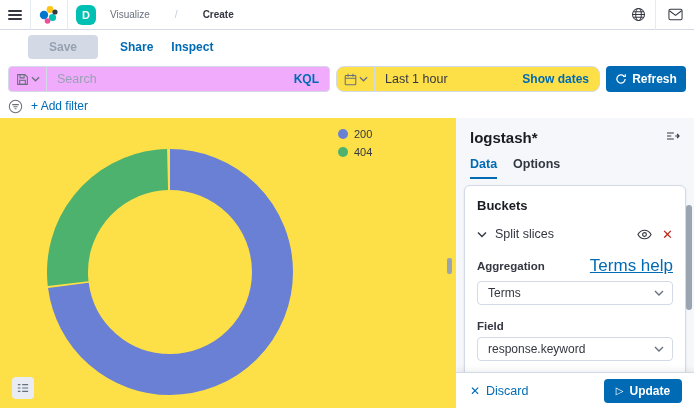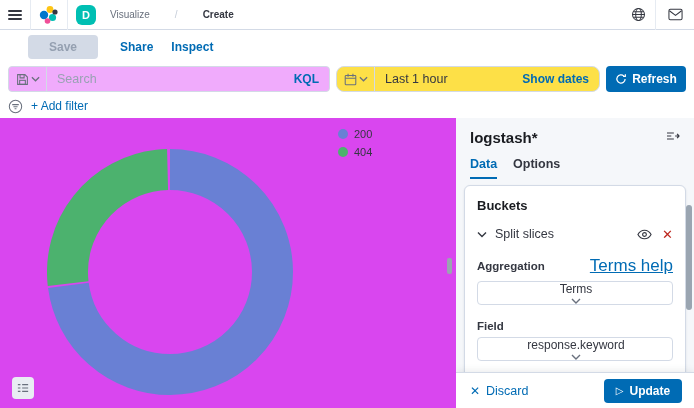--- a/index.html
+++ b/index.html
@@ -44,21 +44,21 @@
   .show-dates { color:#006BB4; font-size:12px; font-weight:600; padding:0 10px; cursor:pointer; }
   .refresh-btn { width:80px; height:26px; background:#006BB4; border:none; border-radius:4px; color:#fff;
     font-size:12px; font-weight:600; display:flex; align-items:center; justify-content:center; gap:5px; cursor:pointer; font-family:inherit; }
 
   
   .filter-row { height:24px; display:flex; align-items:center; padding-left:8px; gap:8px; }
   .add-filter { color:#006BB4; font-size:12px; cursor:pointer; }
 
   
   .main { position:absolute; top:118px; left:0; right:0; bottom:0; display:flex; }
-  .chart-area { position:relative; width:456px; height:100%; background:#d946ef;padding-left:39px; }
+  .chart-area { position:relative; width:456px; height:100%; background:#fde047;padding-left:39px; }
   .donut-wrap { position:absolute; left:47px; top:31px; width:246px; height:246px; }
   .legend { position:absolute; left:338px; top:10px; display:flex; flex-direction:column; gap:6px; }
   .legend-item { display:flex; align-items:center; gap:6px; cursor:pointer; }
   .legend-dot { width:10px; height:10px; border-radius:50%; }
   .legend-label { font-size:11px; color:#343741; }
   .legend-toggle { position:absolute; left:12px; bottom:9px; width:22px; height:22px; border-radius:4px;
     background:#E9EDF3; border:none; display:flex; align-items:center; justify-content:center; cursor:pointer; }
   .resizer { position:absolute; right:4px; top:140px; width:5px; height:16px; border-radius:2px; background:#9AA5B1; cursor:col-resize; }
 
   
@@ -74,21 +74,21 @@
     padding:12px; height:220px; box-shadow:0 1px 2px rgba(152,162,179,0.3); }
   .card-title { font-size:13px; font-weight:700; color:#1A1C21; }
   .accordion-row { margin-top:14px; display:flex; align-items:center; }
   .accordion-label { font-size:12.5px; color:#343741; margin-left:8px; cursor:pointer; }
   .accordion-actions { margin-left:auto; display:flex; align-items:center; gap:10px; }
   .remove-x { color:#BD271E; font-size:13px; font-weight:bold; cursor:pointer; line-height:1; }
   .field-label-row { margin-top:15px; display:flex; align-items:center; justify-content:space-between; }
   .field-label { font-size:11.5px; font-weight:700; color:#343741; }
   .help-link { font-size:17px; color:#006BB4; cursor:pointer;text-decoration:underline; }
   .select { margin-top:5px; height:24px; border:1px solid #D3DAE6; border-radius:4px; background:#fff;
-    display:flex; align-items:center; padding:0 8px 0 10px; cursor:pointer;flex-direction:column; }
+    display:flex; align-items:center; padding:0 8px 0 10px; cursor:pointer; }
   .select-value { flex:1; font-size:12px; color:#343741; }
   .panel-footer { position:absolute; left:0; right:0; bottom:0; height:36px; background:#fff;
     border-top:1px solid #D3DAE6; box-shadow:0 -2px 6px rgba(105,112,125,0.12);
     display:flex; align-items:center; padding:0 12px 0 14px; z-index:3; }
   .discard { display:flex; align-items:center; gap:6px; color:#006BB4; font-size:12.5px; cursor:pointer; }
   .discard .x { font-size:12px; }
   .update-btn { margin-left:auto; width:78px; height:24px; background:#006BB4; color:#fff; border:none; border-radius:4px;
     font-size:12px; font-weight:600; display:flex; align-items:center; justify-content:center; gap:6px; cursor:pointer; font-family:inherit; }
   .panel-scrollbar { position:absolute; right:2px; top:87px; width:6px; height:105px; border-radius:3px; background:#9AA5B1; z-index:4; cursor:pointer; }
 

